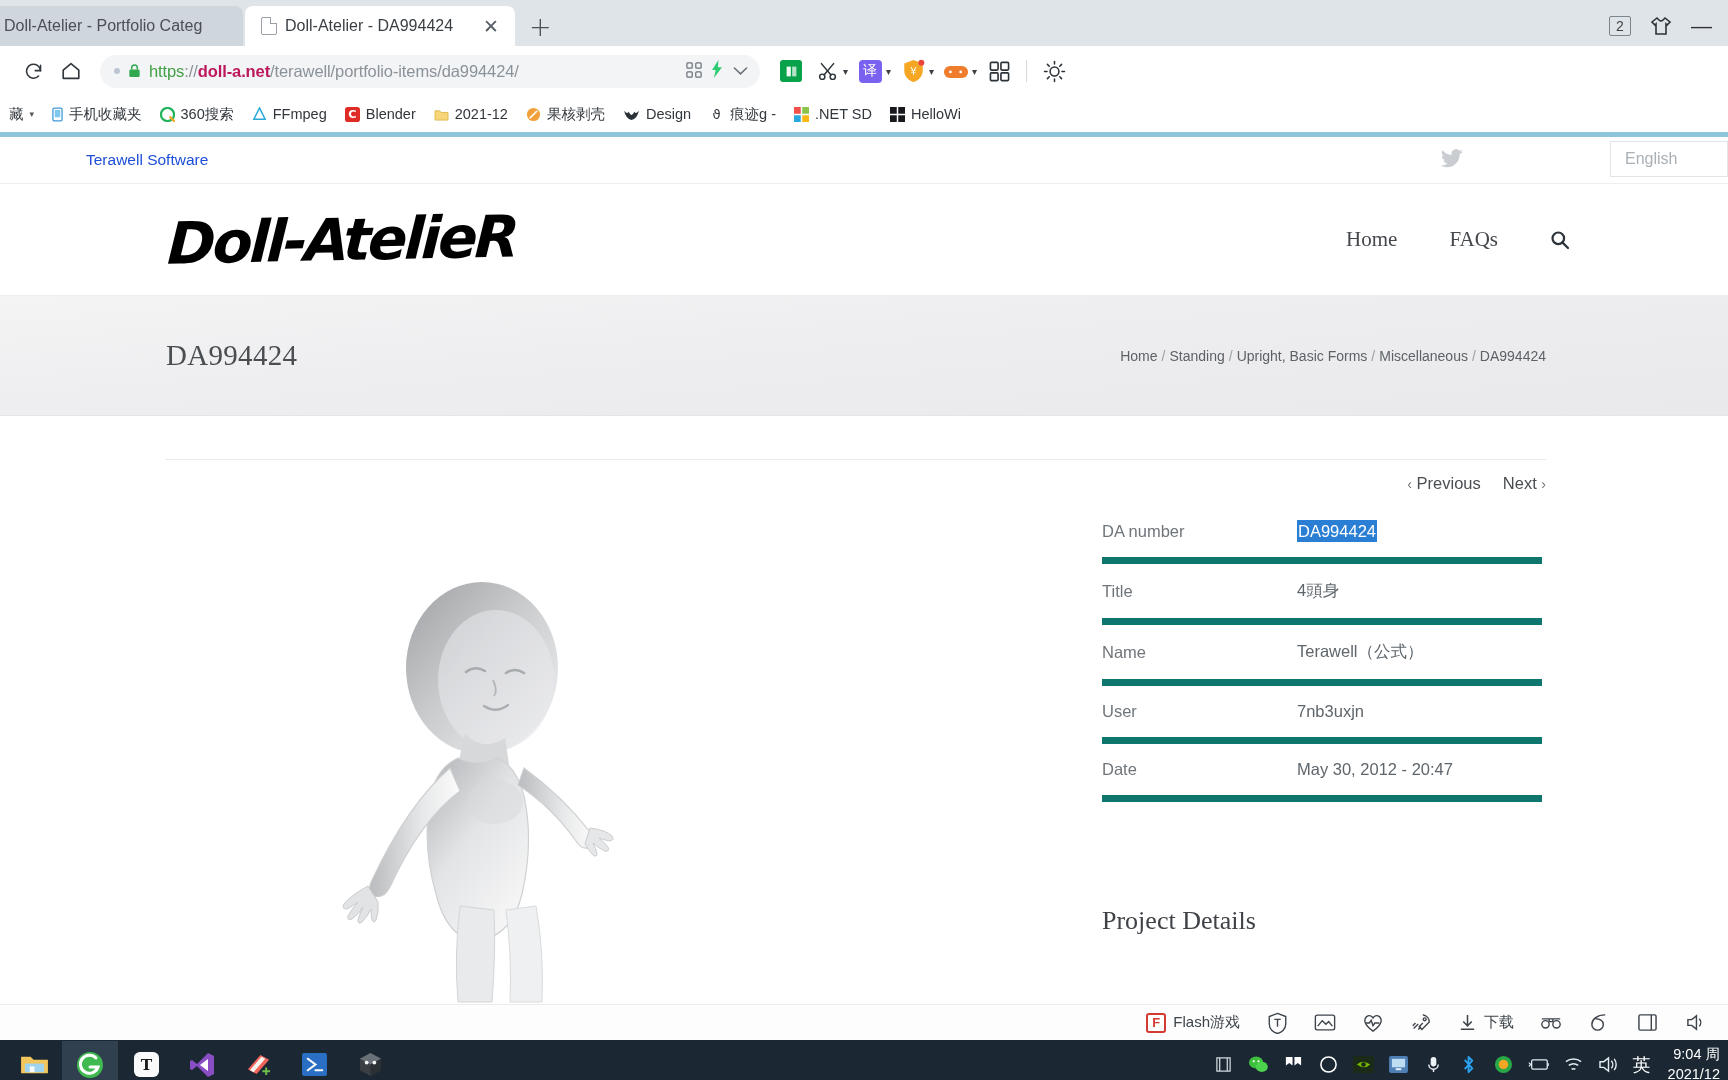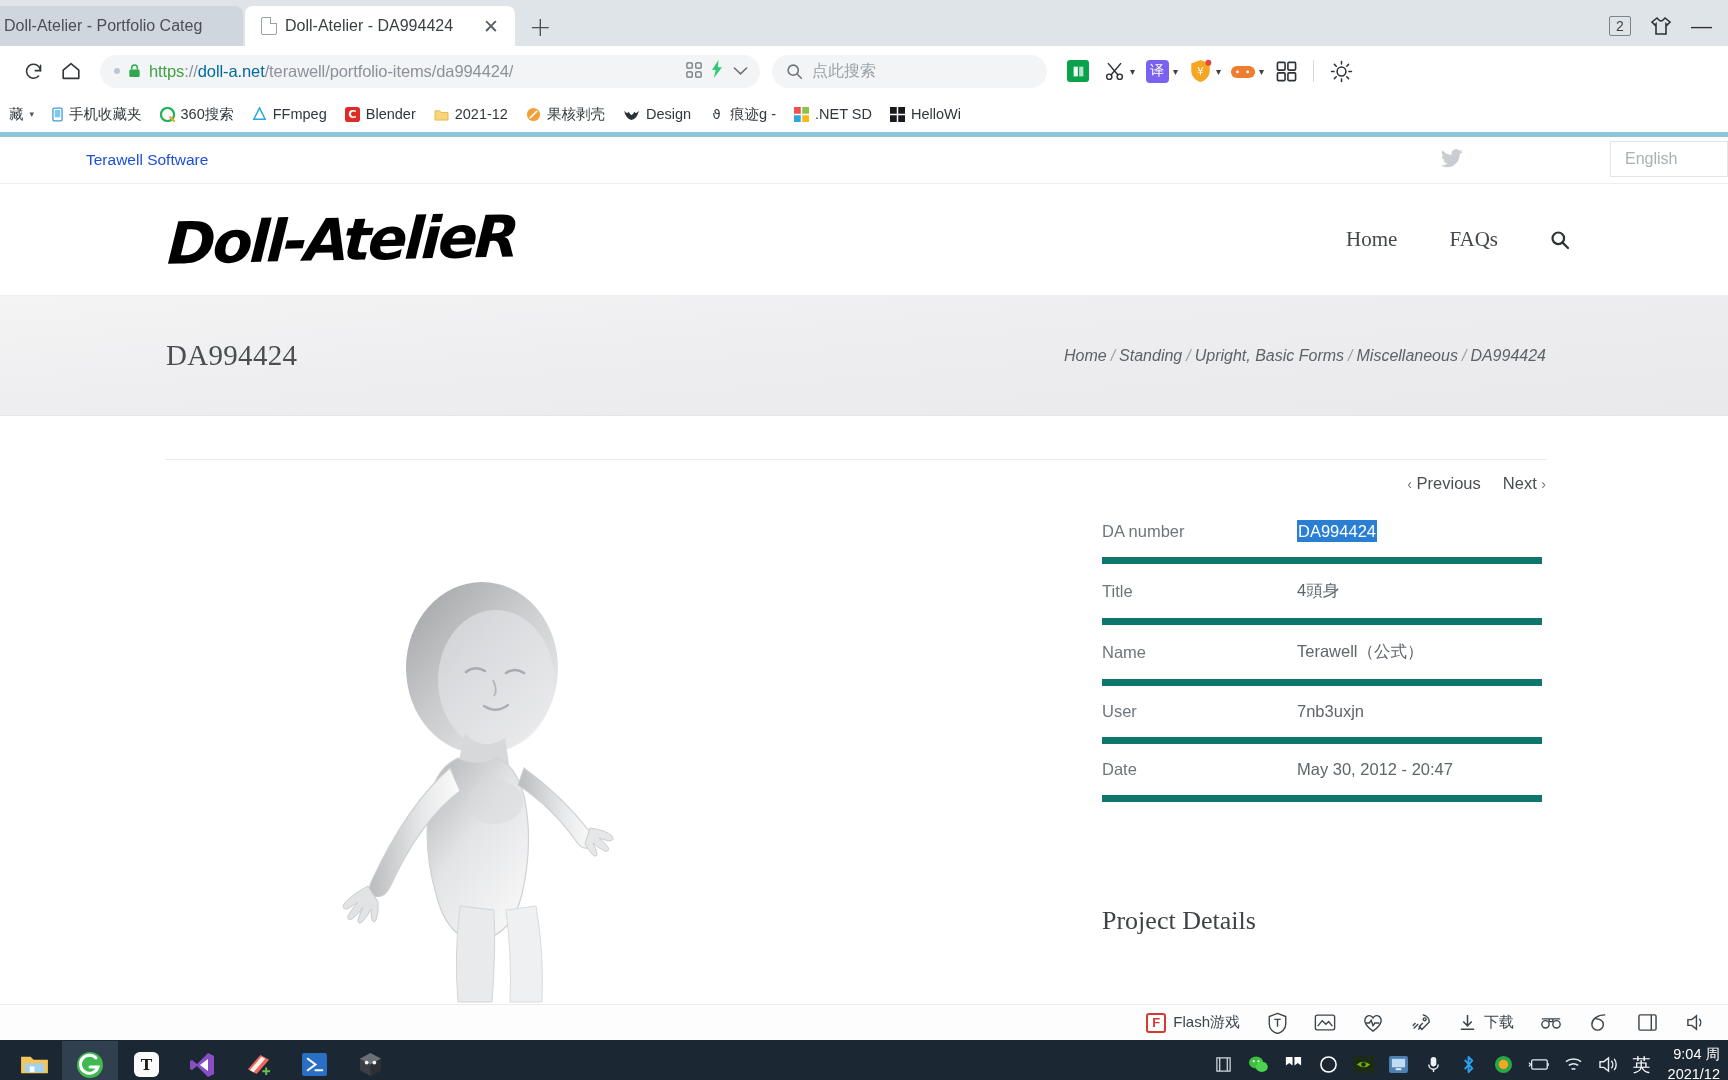--- a/index.html
+++ b/index.html
@@ -104,21 +104,21 @@
     padding: 0 6px 0 14px;
     margin-left: 10px;
     font-size: 16.5px;
   }
   .sec-dot { width:6px;height:6px;border-radius:50%;background:#bcc6d0;margin-right:7px;flex:0 0 auto;}
   .lock {
     width: 15px; height: 16px; margin-right: 7px; flex:0 0 auto;
   }
   .url { white-space: nowrap; overflow: hidden; font-family: "Liberation Sans", sans-serif; letter-spacing: -0.1px;}
   .url .scheme { color: #43a047; }
-  .url .host { color: #0369a1; font-weight: 400; }
+  .url .host { color: #be185d; font-weight: 700; }
   .url .path { color: #8b9298; }
   .omni-right { margin-left:auto; display:flex; align-items:center; gap:9px; padding-right:6px;}
   .qr { color:#6b7279; font-size: 15px; letter-spacing:-2px;}
   .bolt { color:#2ecc71; font-size: 17px;}
   .chev { color:#6b7279; font-size: 13px;}
 
   .searchbox {
     width: 275px; height: 33px; background: #f2f4f6; border-radius: 17px;
     display:flex; align-items:center; gap:9px; padding: 0 14px;
     margin-left: 12px; font-size: 16px; color: #9aa1a8;
@@ -190,21 +190,21 @@
       radial-gradient(ellipse 220px 70px at 76% 8%, rgba(255,255,255,.95), rgba(255,255,255,0) 70%),
       radial-gradient(ellipse 300px 90px at 30% 95%, rgba(255,255,255,.6), rgba(255,255,255,0) 70%);
     pointer-events:none;
   }
   .hero-title {
     margin-left: 166px; font-family:"Liberation Serif", serif;
     font-size: 29px; color:#4a4e52; position:relative; z-index:1; letter-spacing:.3px;
   }
   .crumbs {
     margin-left:auto; padding-right: 182px; position:relative; z-index:1;
-    font-size: 16px; color:#5d6267; font-family:"Liberation Sans",sans-serif;font-style:italic;
+    font-size: 14px; color:#5d6267; font-family:"Liberation Sans",sans-serif;
   }
   .crumbs a { color:#5d6267; text-decoration:none; }
   .crumbs .sep { color:#9aa0a5; padding: 0 4px;}
 
   .content { position:relative; padding: 18px; height: 588px;}
   .prevnext {
     position:absolute; right: 182px; top: 58px;
     display:flex; align-items:center; gap: 22px;
     font-size: 16.5px; color:#4a4e52; font-family:"Liberation Sans",sans-serif;
   }
@@ -331,27 +331,20 @@
             </svg>
         </span>
         <span class="chev">
           <svg viewBox="0 0 16 10" width="15" height="10" fill="none" stroke="#6b7279" stroke-width="1.7" stroke-linecap="round">
               <path d="M1.5 1.8 L8 8 L14.5 1.8"></path>
             </svg>
         </span>
       </span>
     </div>
 
-    <div class="searchbox">
-      <svg viewBox="0 0 20 20" width="17" height="17" fill="none" stroke="#6b7279" stroke-width="1.8">
-        <circle cx="8.5" cy="8.5" r="6"></circle>
-          <path d="M13 13 L18 18" stroke-linecap="round"></path>
-      </svg>
-      <span>点此搜索</span>
-    </div>
 
     <div class="ext-row">
       <span class="ext">
         <span class="sq-green">
           <svg viewBox="0 0 16 16" width="13" height="13" fill="#fff">
               <path d="M2 2h5.2v12H2z" opacity=".95"></path>
               <path d="M8.8 2H14v12H8.8z" opacity=".7"></path>
             </svg>
         </span>
       </span>

